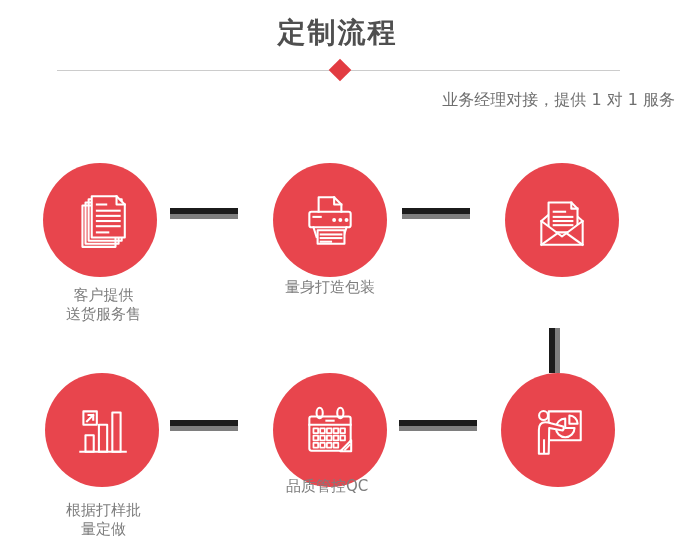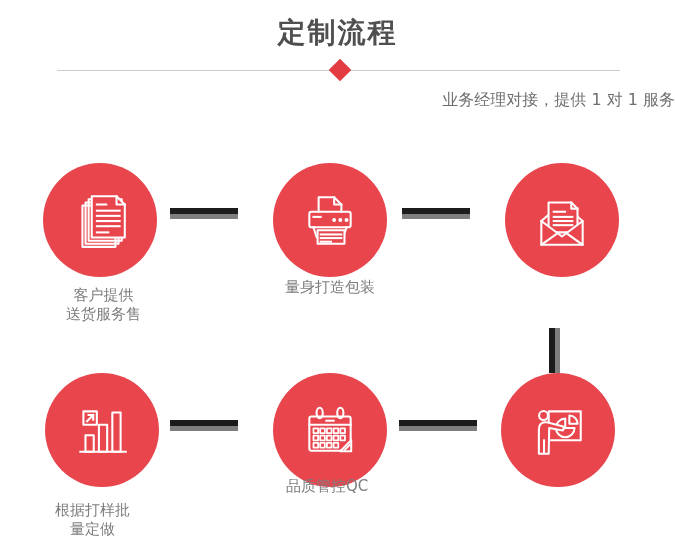--- a/index.html
+++ b/index.html
@@ -31,21 +31,21 @@
     background:var(--accent-red,#e8454d);
     display:flex;align-items:center;justify-content:center;
   }
   .c1{left:43px;top:163px}.c2{left:273px;top:163px}.c3{left:505px;top:163px}
   .c4{left:45px;top:373px}.c5{left:273px;top:373px}.c6{left:501px;top:373px}
   .label{
     position:absolute;font-size:15px;line-height:19px;
     color:var(--label-gray,#7d7d7d);text-align:center;white-space:nowrap;
   }
   .l1{left:66px;top:286px}.l2{left:285px;top:278px}.l3{left:520px;top:286px}
-  .l4{left:55px;top:501px}.l5{left:286px;top:477px}.l6{left:521px;top:501px}
+  .l4{left:66px;top:501px}.l5{left:286px;top:477px}.l6{left:521px;top:501px}
   .hconn{
     position:absolute;height:11px;
     background:linear-gradient(to bottom,
       var(--connector-black,#1b1b1b) 0%,var(--connector-black,#1b1b1b) 55%,
       var(--connector-gray,#7e7e7e) 55%,var(--connector-gray,#7e7e7e) 100%);
   }
   .h1{left:170px;top:208px;width:68px}
   .h2{left:402px;top:208px;width:68px}
   .h3{left:170px;top:420px;width:68px}
   .h4{left:399px;top:420px;width:78px}

